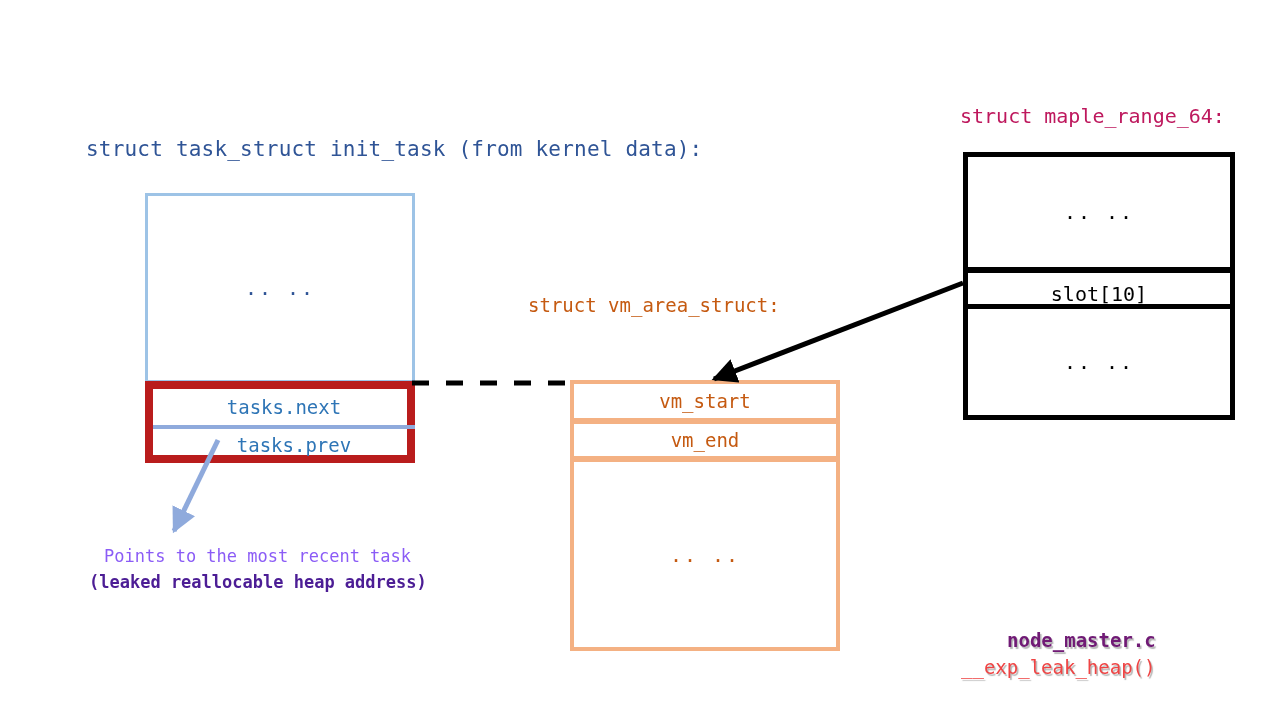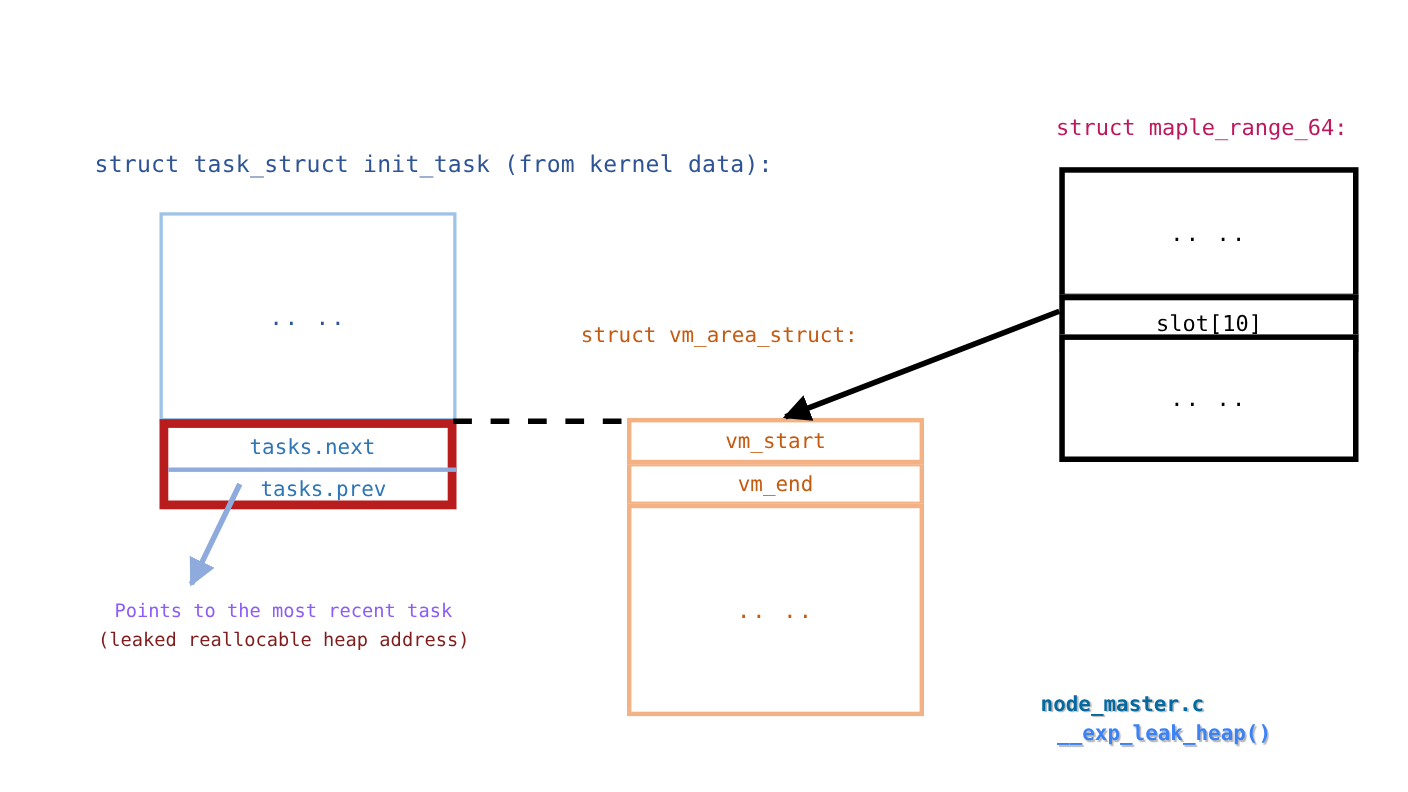--- a/index.html
+++ b/index.html
@@ -164,37 +164,37 @@
   #note-points {
     left: 104px;
     top: 548px;
     font-size: 17px;
     color: #8b5cf6;
   }
   #note-leaked {
     left: 89px;
     top: 574px;
     font-size: 17px;
-    color: #7f1d1d;
-    font-weight: normal;
+    color: #4c1d95;
+    font-weight: bold;
   }
   #note-source-1 {
-    left: 946px;
+    left: 1007px;
     top: 631px;
     font-size: 19px;
-    color: #0369a1;
+    color: #701a75;
     font-weight: bold;
     text-shadow: 1.5px 1.5px 1px rgba(120,120,120,0.55);
   }
   #note-source-2 {
     left: 961px;
     top: 658px;
     font-size: 19px;
-    color: #3b82f6;
-    font-weight: bold;
+    color: #ef4444;
+    font-weight: normal;
     text-shadow: 1.5px 1.5px 1px rgba(120,120,120,0.55);
   }
 
   
   #connectors {
     position: absolute;
     left: 0;
     top: 0;
     width: 1280px;
     height: 720px;

